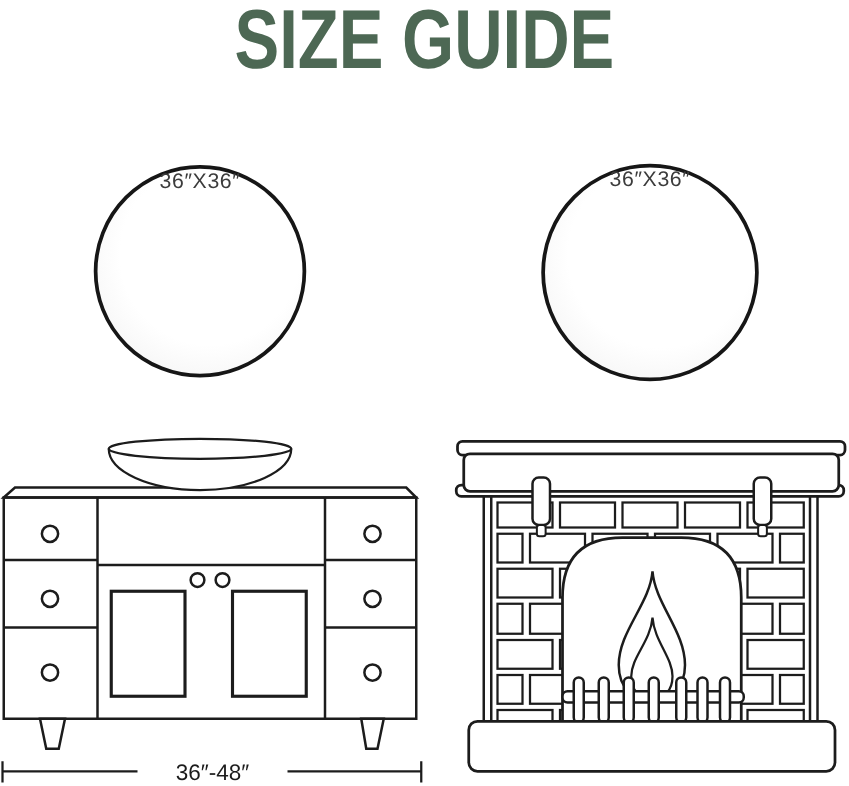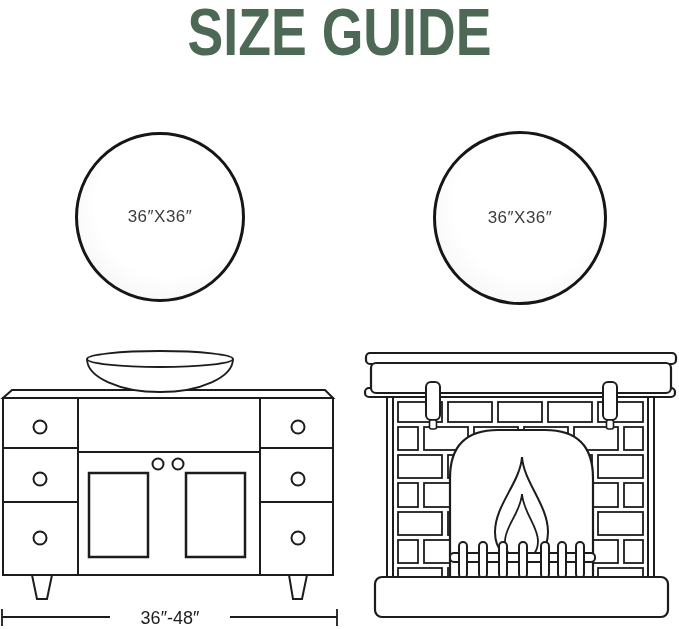--- a/index.html
+++ b/index.html
@@ -9,21 +9,21 @@
   }
   .title{
     position:absolute;top:-2px;left:0;width:679px;margin:0;
     text-align:center;font-size:67px;line-height:1;font-weight:bold;
     color:#4d6854;transform:scaleX(0.80);transform-origin:50% 50%;
     white-space:nowrap;letter-spacing:0px;
   }
   .mirror{
     position:absolute;border:3px solid #161616;border-radius:50%;
     background:radial-gradient(circle at 55% 42%, #ffffff 55%, #f3f3f3 88%, #e7e7e7 100%);
-    display:flex;align-items:center;justify-content:center;box-sizing:border-box;
+    display:flex;align-items:flex-start;justify-content:center;box-sizing:border-box;
   }
   .mirror-left{left:75px;top:132px;width:170px;height:170px;}
   .mirror-right{left:433px;top:131px;width:174px;height:174px;}
   .mirror-label{
     font-size:17px;color:#3c3c3c;letter-spacing:0.5px;
   }
   svg{position:absolute;overflow:visible;}
   .vanity{left:0;top:345px;}
   .fireplace{left:350px;top:345px;}
   .ln{stroke:#1c1c1c;fill:none;}

